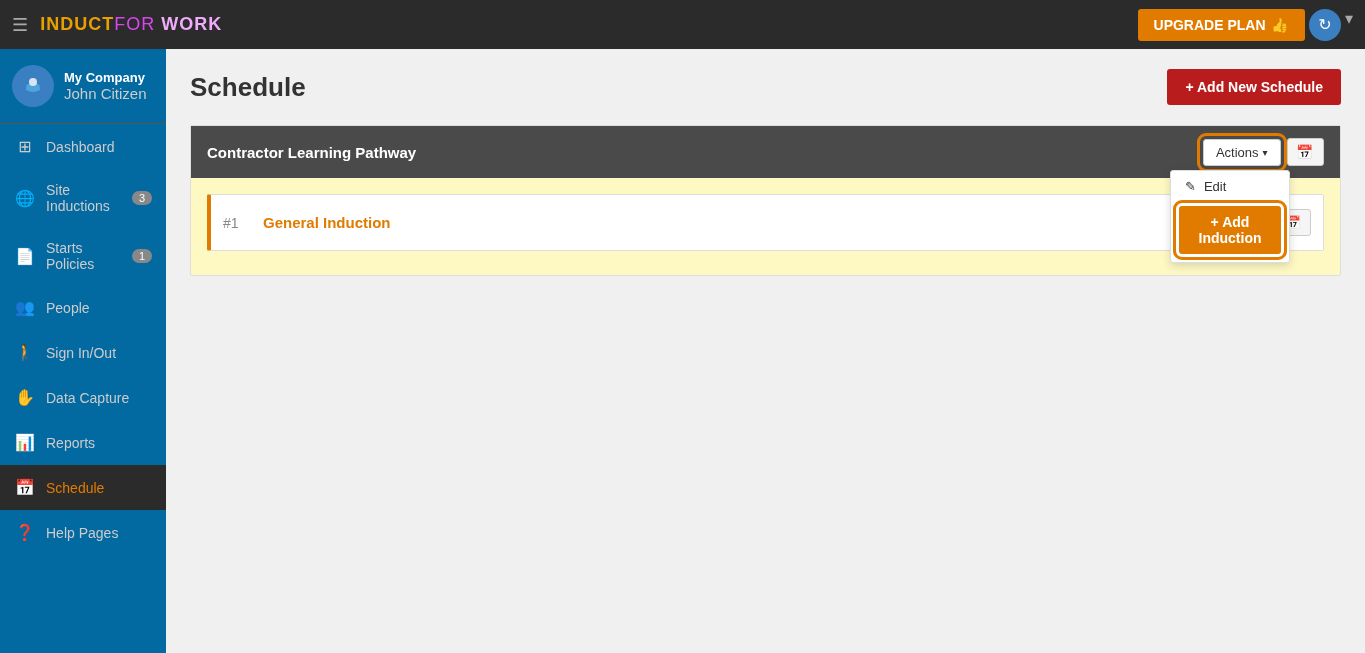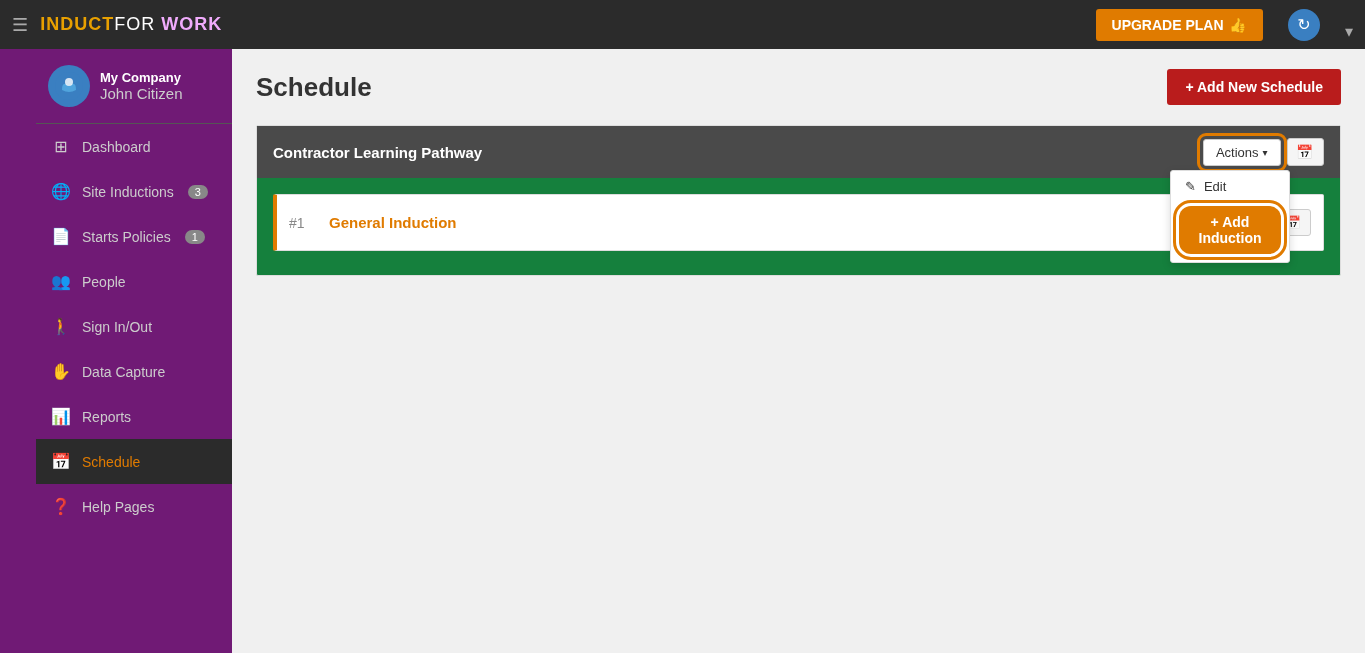--- a/index.html
+++ b/index.html
@@ -16,24 +16,24 @@
       flex-shrink: 0;
     }
     .topbar-left { display: flex; align-items: center; gap: 12px; }
     .logo {
       font-size: 18px;
       font-weight: bold;
       color: #fff;
       letter-spacing: 1px;
     }
     .logo span.induct { color: #e8a000; text-align: center; }
-    .logo span.for { color: #ffffff; font-weight: normal; }
+    .logo span.for { color: #d946ef; font-weight: normal; }
     .logo span.work { color: #f0abfc; }
     .hamburger { color: #aaa; font-size: 18px; cursor: pointer; }
-    .topbar-right { display: flex; align-items: flex-end; gap: 25px; }
+    .topbar-right { display: flex; align-items: flex-start; gap: 4px; }
     .upgrade-btn {
       background: #e07b00;
       color: #fff;
       border: none;
       padding: 8px 16px;
       font-size: 14px;
       font-weight: bold;
       cursor: pointer;
       border-radius: 3px;
       display: flex;
@@ -55,27 +55,26 @@
 
     
     .main-layout {
       display: flex;
       flex: 1;
       overflow: hidden;
     }
 
     
     .sidebar {
-      width: 232px;
-      background: #701a75;
+      width: 166px;
+      background: #0369a1;
       display: flex;
       flex-direction: column;
       flex-shrink: 0;
       overflow-y: auto;
-      padding-left: 36px;
     }
     .sidebar-profile {
       padding: 16px 12px;
       display: flex;
       align-items: center;
       gap: 10px;
       border-bottom: 1px solid #555;
     }
     .avatar {
       width: 42px; height: 42px;
@@ -148,21 +147,21 @@
       cursor: pointer;
       border-radius: 3px;
       display: flex;
       align-items: center;
       gap: 6px;
     }
 
     
     .schedule-panel {
       margin: 10px 24px;
-      background: #15803d;
+      background: #fef9c3;
       border: 1px solid #ddd;
       border-radius: 2px;
     }
     .panel-header {
       background: #4a4a4a;
       color: #fff;
       padding: 12px 16px;
       display: flex;
       align-items: center;
       justify-content: space-between;
@@ -224,21 +223,21 @@
 
     
     .add-induction-btn {
       background: #e07b00;
       color: #fff;
       border: none;
       padding: 8px 16px;
       font-size: 14px;
       font-weight: bold;
       cursor: pointer;
-      border-radius: 12px;
+      border-radius: 3px;
       display: flex;
       align-items: flex-start;
       gap: 6px;
       margin: 4px 8px 8px 8px;
       outline: 3px solid #e07b00;
       outline-offset: 3px;
     }
 
     
     .panel-body { padding: 16px; }

